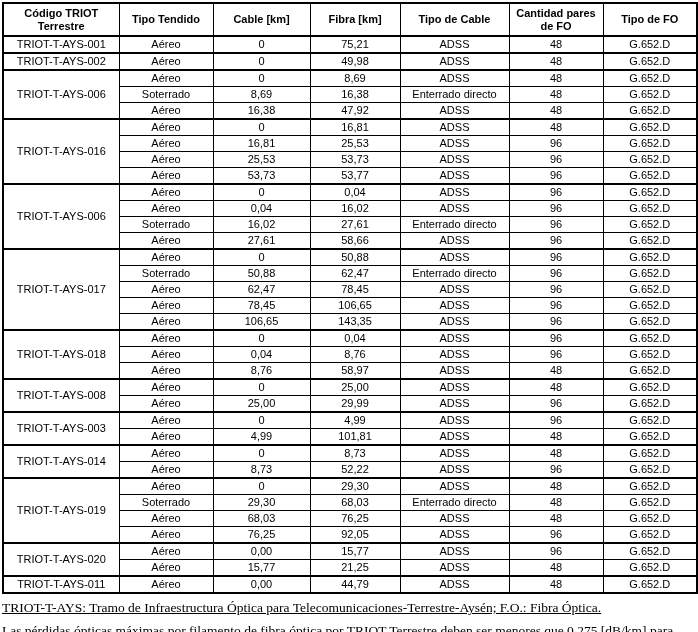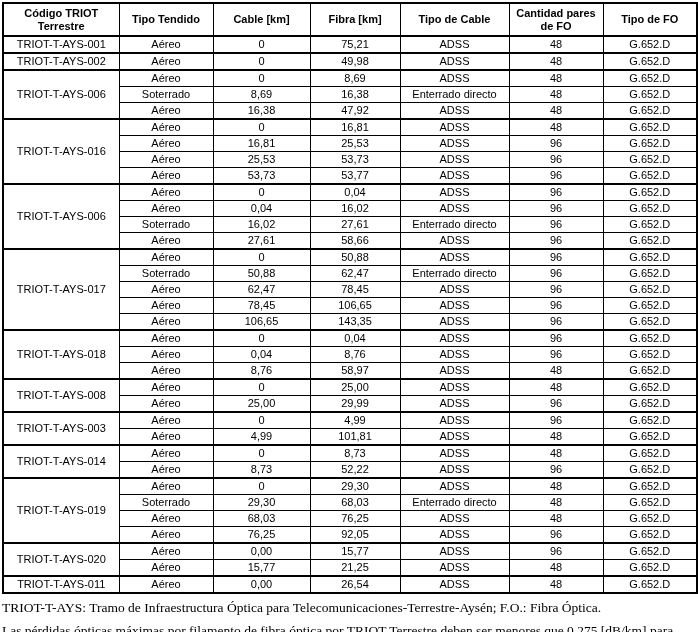--- a/index.html
+++ b/index.html
@@ -49,20 +49,21 @@
     font-weight: normal;
   }
   .footnotes {
     margin-top: 4px;
     font-family: "Liberation Serif", serif;
     font-size: 13.5px;
     line-height: 19px;
   }
   .footnote {
     margin: 0 0 4px 0;
+    text-decoration: underline;
   }
 </style>
 </head>
 <body>
 
 <div class="page">
 
   <table class="triot">
     <colgroup>
       <col style="width:116px">
@@ -358,21 +359,21 @@
           <td>15,77</td>
           <td>21,25</td>
           <td>ADSS</td>
           <td>48</td>
           <td>G.652.D</td>
         </tr>
         <tr class="group-start">
           <td class="code-cell" rowspan="1">TRIOT-T-AYS-011</td>
           <td>Aéreo</td>
           <td>0,00</td>
-          <td>26,54</td>
+          <td>44,79</td>
           <td>ADSS</td>
           <td>48</td>
           <td>G.652.D</td>
         </tr>
       </tbody>
   </table>
 
   <div class="footnotes">
     <p class="footnote">TRIOT-T-AYS: Tramo de Infraestructura Óptica para Telecomunicaciones-Terrestre-Aysén; F.O.: Fibra Óptica.</p>
     <p class="footnote">Las pérdidas ópticas máximas por filamento de fibra óptica por TRIOT Terrestre deben ser menores que 0,275 [dB/km] para 1550 [nm] y 0,550 [dB/km] para 1310 [nm].</p>

